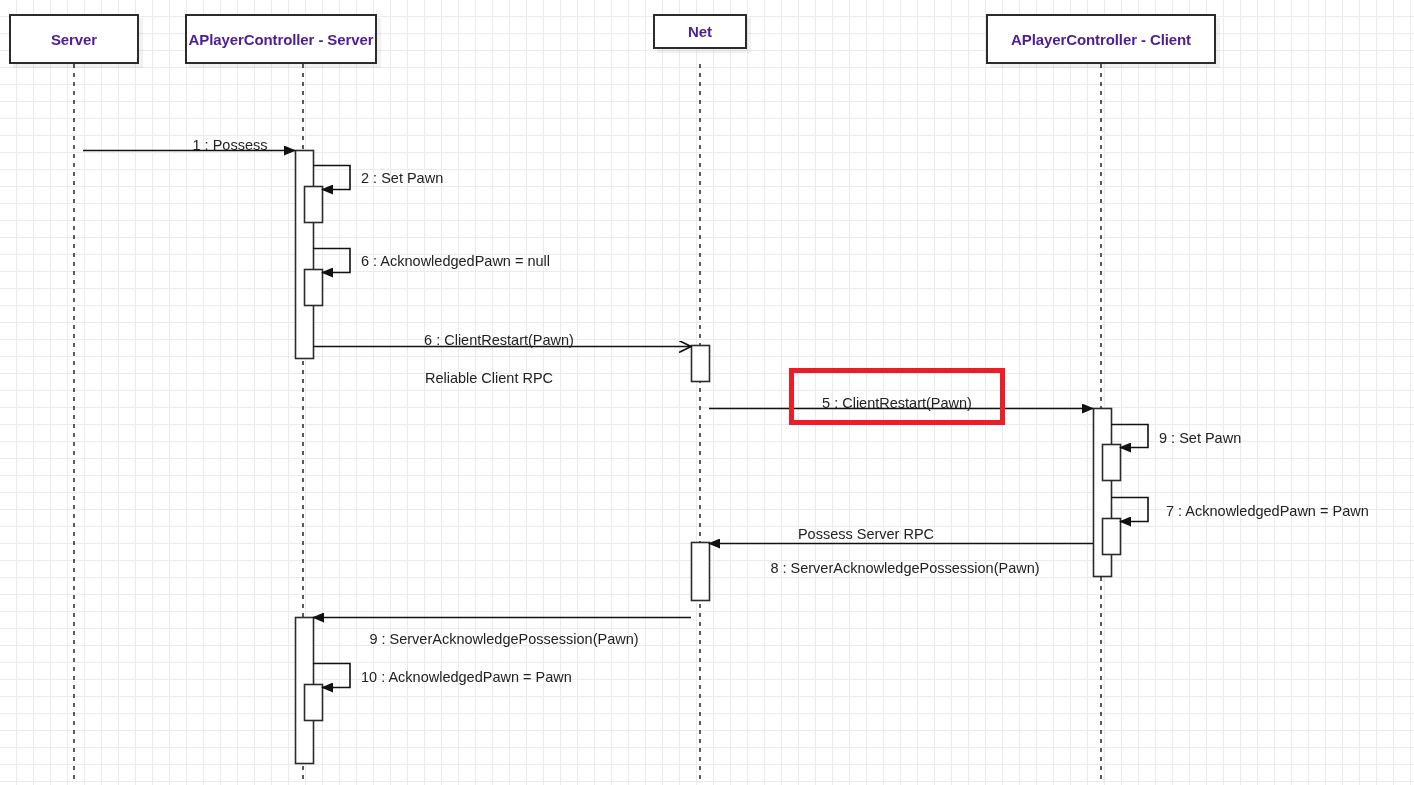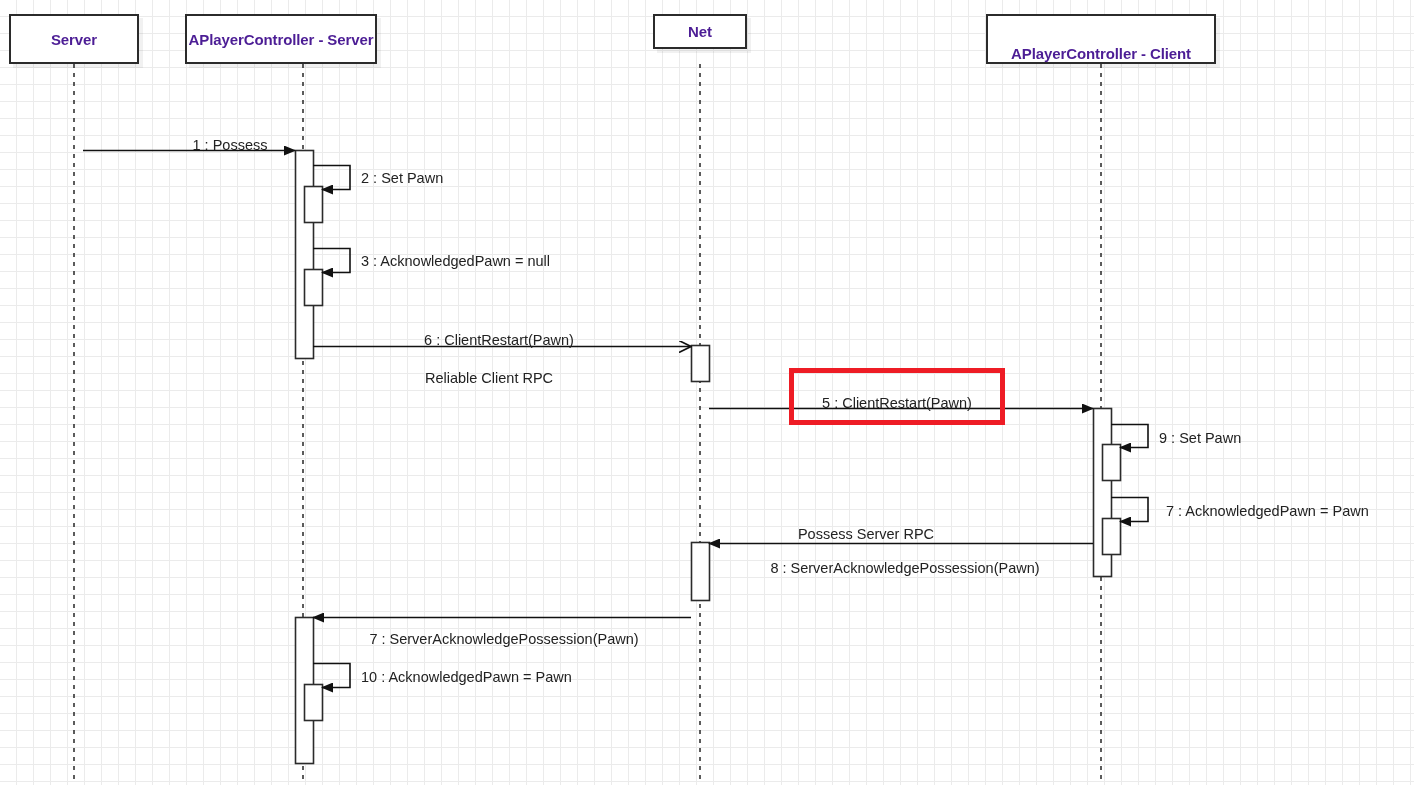--- a/index.html
+++ b/index.html
@@ -121,31 +121,31 @@
   <div id="overlay">
       <div class="lifeline-box" style="left: 9px; top: 14px; width: 130px; height: 50px;">
         <span>Server</span>
       </div>
       <div class="lifeline-box" style="left: 185px; top: 14px; width: 192px; height: 50px;">
         <span>APlayerController - Server</span>
       </div>
       <div class="lifeline-box" style="left: 653px; top: 14px; width: 94px; height: 35px;">
         <span>Net</span>
       </div>
-      <div class="lifeline-box" style="left: 986px; top: 14px; width: 230px; height: 50px; align-items: flex-end;">
+      <div class="lifeline-box" style="left: 986px; top: 14px; width: 230px; height: 50px;">
         <span>APlayerController - Client</span>
       </div>
       <div class="msg-label center" style="left: 183px; top: 138px; margin-left: 47px;">1 : Possess</div>
       <div class="msg-label" style="left: 361px; top: 171px;">2 : Set Pawn</div>
-      <div class="msg-label" style="left: 361px; top: 254px;">3 : AcknowledgedPawn = null</div>
+      <div class="msg-label" style="left: 361px; top: 254px;">6 : AcknowledgedPawn = null</div>
       <div class="msg-label center" style="left: 499px; top: 333px;">6 : ClientRestart(Pawn)</div>
       <div class="msg-label center" style="left: 489px; top: 371px;">Reliable Client RPC</div>
       <div class="msg-label center" style="left: 897px; top: 396px;">5 : ClientRestart(Pawn)</div>
       <div class="highlight-box" style="left: 789px; top: 368px; width: 216px; height: 57px; border-color: rgb(238, 28, 37);"></div>
       <div class="msg-label" style="left: 1159px; top: 431px;">9 : Set Pawn</div>
       <div class="msg-label" style="left: 1166px; top: 504px;">7 : AcknowledgedPawn = Pawn</div>
       <div class="msg-label center" style="left: 905px; top: 561px;">8 : ServerAcknowledgePossession(Pawn)</div>
       <div class="msg-label center" style="left: 866px; top: 527px;">Possess Server RPC</div>
-      <div class="msg-label center" style="left: 504px; top: 632px;">7 : ServerAcknowledgePossession(Pawn)</div>
+      <div class="msg-label center" style="left: 504px; top: 632px;">9 : ServerAcknowledgePossession(Pawn)</div>
       <div class="msg-label" style="left: 361px; top: 670px;">10 : AcknowledgedPawn = Pawn</div>
     </div>
 
 </div>
 
 </body></html>

